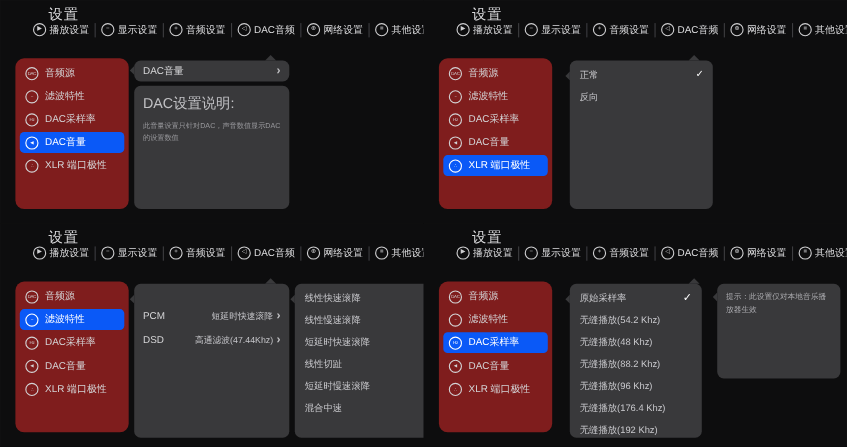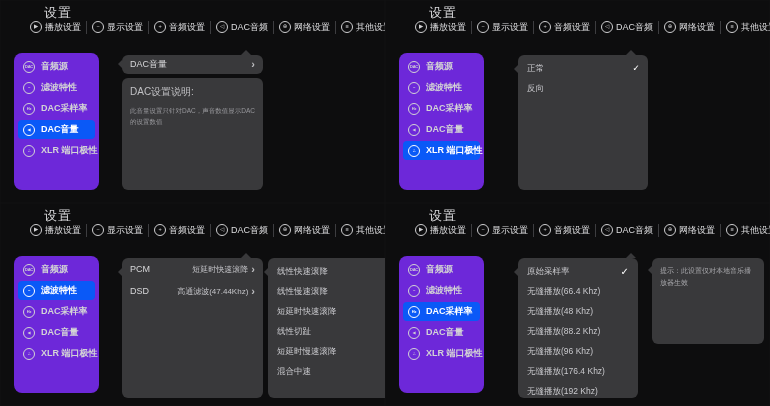--- a/index.html
+++ b/index.html
@@ -12,22 +12,22 @@
   .quad{position:absolute;width:385px;height:203px;background:#0d0d0e;box-shadow:inset 0 0 0 .5px rgba(255,255,255,0.025);}
   #q-tl{left:0;top:0}#q-tr{left:385px;top:0}#q-bl{left:0;top:203px}#q-br{left:385px;top:203px}
 
   .q-title{position:absolute;left:44px;top:4px;font-size:13px;color:#d9d9db;letter-spacing:1px;}
   .tabbar{position:absolute;left:26px;top:16px;height:22px;display:flex;align-items:center;}
   .tab{display:flex;align-items:flex-start;gap:3px;padding:0 4px;color:#dcdcde;font-size:9px;white-space:nowrap;}
   .ticon{width:12px;height:12px;min-width:12px;box-sizing:border-box;border:1px solid #cfcfd1;border-radius:50%;
          display:flex;align-items:center;justify-content:center;font-size:5.5px;color:#cfcfd1;line-height:1;}
   .tdiv{width:1px;height:13px;background:#3d3d40;margin:0 1px;}
 
-  .sidebar{position:absolute;left:14px;top:53px;width:85px;height:137px;box-sizing:border-box;
-           background:#6d28d9;border-radius:8px;padding:4px;font-weight:bold;}
+  .sidebar{position:absolute;left:14px;top:53px;width:103px;height:137px;box-sizing:border-box;
+           background:#7f1d1d;border-radius:8px;padding:4px;}
   .side-item{height:19px;margin-bottom:2px;border-radius:4px;display:flex;align-items:center;gap:6px;
              padding:0 5px;color:#d3d3d5;font-size:9px;white-space:nowrap;}
   .side-item.sel{background:var(--accent,#0a59f7);color:#ffffff;}
   .sicon{width:12px;height:12px;min-width:12px;box-sizing:border-box;border:1px solid currentColor;border-radius:50%;
          display:flex;align-items:center;justify-content:center;font-size:4px;line-height:1;overflow:hidden;letter-spacing:-0.3px;}
 
   .panel{position:absolute;background:#39393b;border-radius:6px;box-sizing:border-box;}
   .notch-up{position:absolute;top:-5px;width:0;height:0;border-left:5px solid transparent;
             border-right:5px solid transparent;border-bottom:5px solid #39393b;}
   .notch-left{position:absolute;left:-4px;width:0;height:0;border-top:4px solid transparent;
@@ -35,29 +35,29 @@
 
   .rowline{display:flex;align-items:center;justify-content:space-between;padding:0 8px;}
   .rowlabel{color:#d6d6d8;font-size:9px;}
   .rowvalue{color:#c4c4c8;font-size:8px;display:flex;align-items:center;gap:3px;white-space:nowrap;}
   .chev{color:#bdbdc0;font-size:11px;line-height:1;font-weight:bold;}
   .check{color:#ffffff;font-size:10px;line-height:1;font-weight:bold;}
 
   .opt{height:20px;display:flex;align-items:center;justify-content:space-between;
        padding:0 9px;color:#c9c9cd;font-size:8.5px;white-space:nowrap;}
 
-  .desc-title{color:#c1c1c4;font-size:10px;margin-bottom:6px;}
+  .desc-title{color:#c1c1c4;font-size:13px;margin-bottom:6px;}
   .desc-body{color:#98989c;font-size:6.5px;line-height:1.7;}
   .tip-body{color:#a9a9ad;font-size:7px;line-height:1.7;}
 
   
   .p-volrow{left:122px;top:55px;width:141px;height:19px;}
   .p-voldesc{left:122px;top:78px;width:141px;height:112px;padding:7px 8px;}
   .p-xlr{left:133px;top:55px;width:130px;height:135px;padding-top:4px;font-family:Liberation Mono, monospace;}
-  .p-filt-mid{left:122px;top:55px;width:141px;height:140px;padding-top:0;}
+  .p-filt-mid{left:122px;top:55px;width:141px;height:140px;padding-top:18px;}
   .p-filt-mid .rowline{height:22px;}
   .p-filt-opts{left:268px;top:55px;width:136px;height:140px;padding-top:4px;}
   .p-rate{left:133px;top:55px;width:120px;height:140px;padding-top:4px;}
   .p-tip{left:267px;top:55px;width:112px;height:86px;padding:7px 8px;}
 </style>
 </head>
 <body style="--accent: #0a59f7;">
 
 <div class="quad" id="q-tl">
   <div class="q-title">设置</div>
@@ -347,21 +347,21 @@
       </div>
   </div>
   <div class="panel p-rate">
     <div class="notch-up" style="left:108px"></div>
     <div class="notch-left" style="top:10px"></div>
     <div class="opt">
         <span>原始采样率</span>
         <span class="check">✓</span>
       </div>
     <div class="opt">
-        <span>无缝播放(66.4 Khz)</span>
+        <span>无缝播放(54.2 Khz)</span>
       </div>
     <div class="opt">
         <span>无缝播放(48 Khz)</span>
       </div>
     <div class="opt">
         <span>无缝播放(88.2 Khz)</span>
       </div>
     <div class="opt">
         <span>无缝播放(96 Khz)</span>
       </div>

